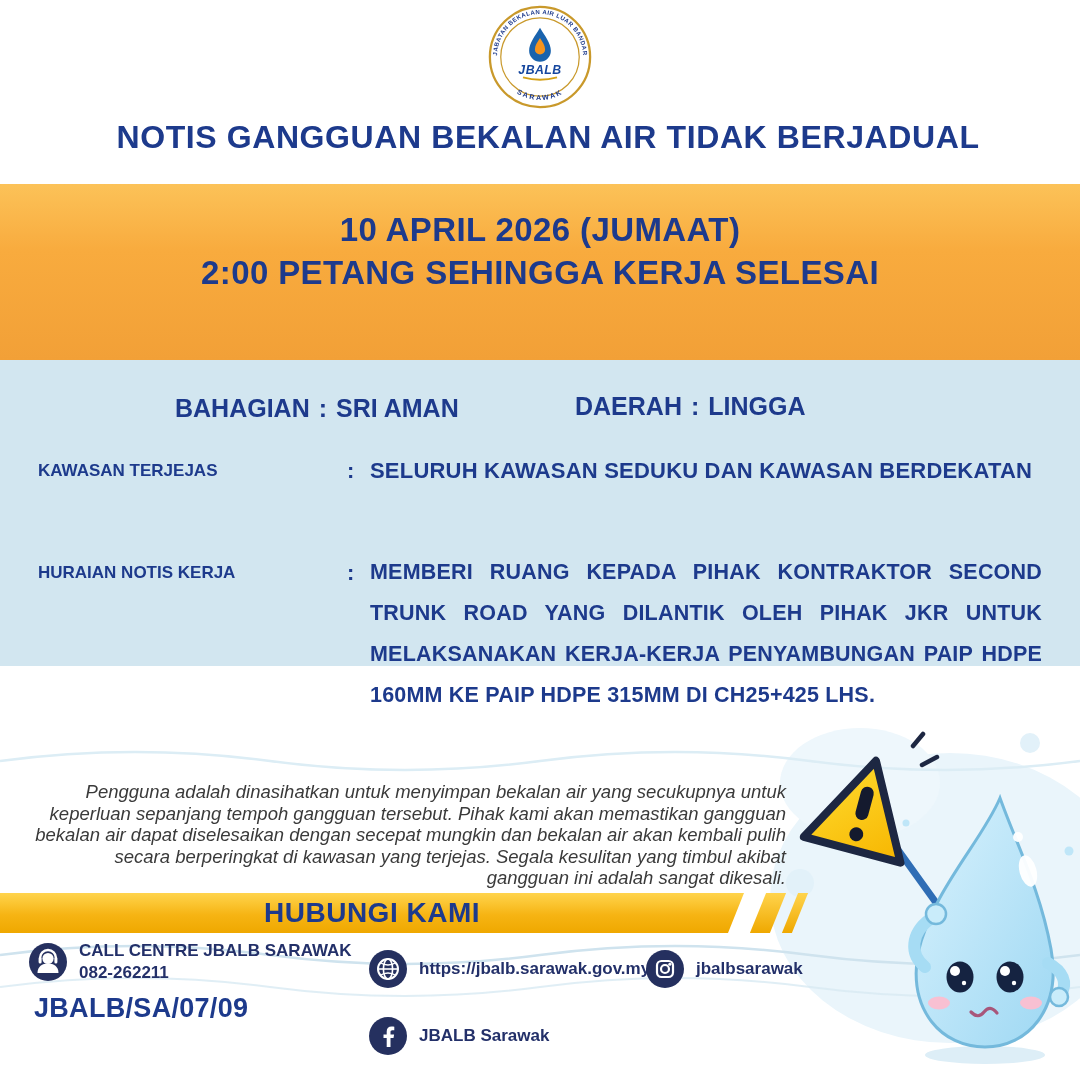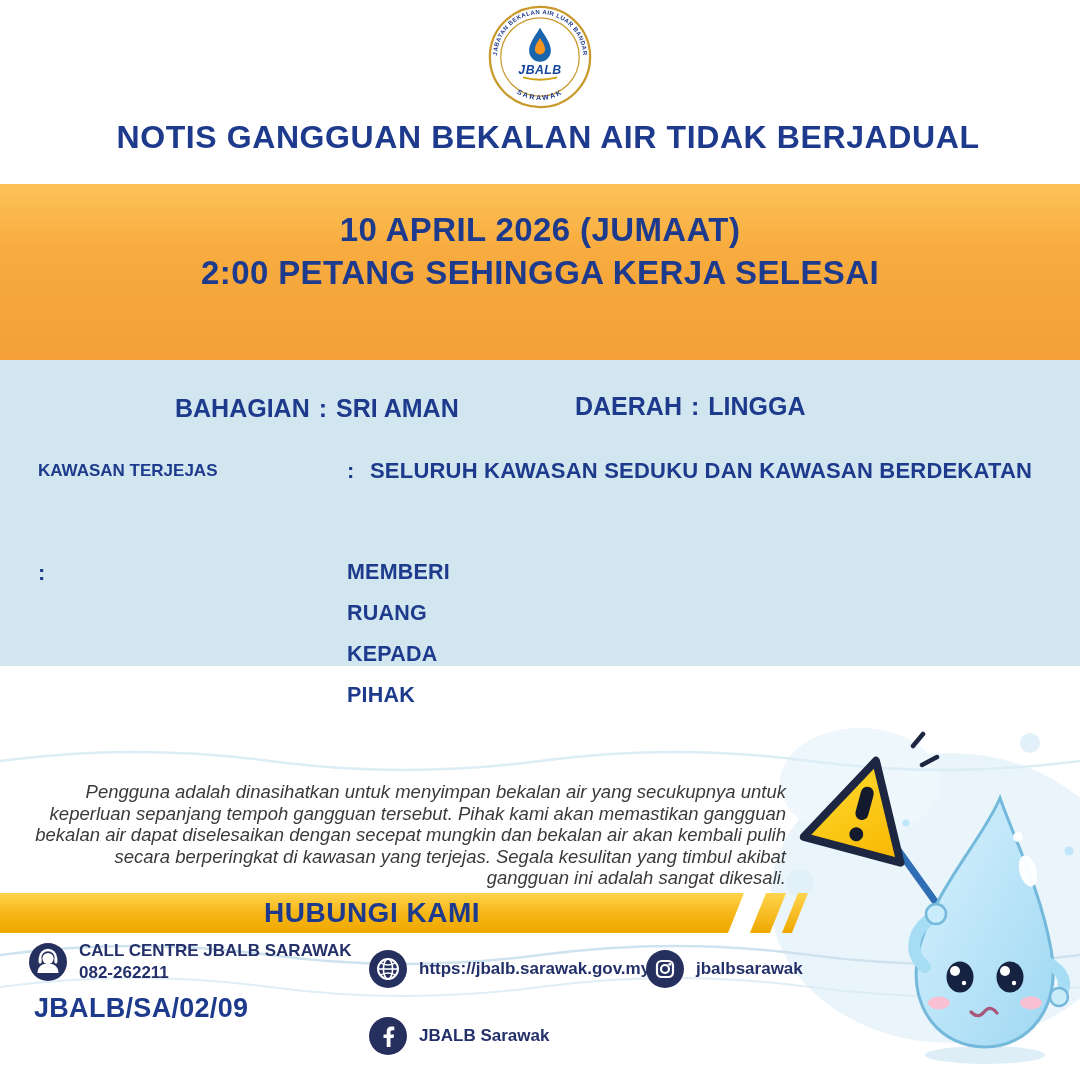--- a/index.html
+++ b/index.html
@@ -99,20 +99,21 @@
     <div class="bahagian"><span>BAHAGIAN</span><span class="sep">:</span><span>SRI AMAN</span></div>
     <div class="daerah"><span>DAERAH</span><span class="sep">:</span><span>LINGGA</span></div>
 
     <div class="info-row kawasan">
       <div class="ilabel">KAWASAN TERJEJAS</div>
       <div class="icolon">:</div>
       <div class="ivalue">SELURUH KAWASAN SEDUKU DAN KAWASAN BERDEKATAN</div>
     </div>
 
     <div class="info-row huraian">
+      <div class="ilabel">HURAIAN NOTIS KERJA</div>
       <div class="icolon">:</div>
       <p class="ivalue">MEMBERI RUANG KEPADA PIHAK KONTRAKTOR SECOND TRUNK ROAD YANG DILANTIK OLEH PIHAK JKR UNTUK MELAKSANAKAN KERJA-KERJA PENYAMBUNGAN PAIP HDPE 160MM KE PAIP HDPE 315MM DI CH25+425 LHS.</p>
     </div>
   </section>
 
   <section class="bottom">
 
     <svg class="bottom-bg" viewBox="0 0 1080 368">
       <ellipse cx="950" cy="195" rx="180" ry="145" fill="#eaf5fb"></ellipse>
       <ellipse cx="860" cy="80" rx="80" ry="55" fill="#eef7fc"></ellipse>
@@ -168,21 +169,21 @@
     </div>
 
     <div class="contact fb">
       <svg class="cicon" viewBox="0 0 40 40">
         <circle cx="20" cy="20" r="19" fill="#25305f"></circle>
         <path d="M 22.5 31 v -9 h 3 l 0.6 -3.6 h -3.6 v -2.3 c 0 -1.1 0.5 -1.8 1.9 -1.8 h 1.9 V 10.7 c -0.6 -0.1 -1.7 -0.2 -2.8 -0.2 c -2.9 0 -4.8 1.7 -4.8 4.9 v 3 h -3.2 v 3.6 h 3.2 v 9 z" fill="#ffffff"></path>
       </svg>
       <span class="cbold">JBALB Sarawak</span>
     </div>
 
-    <div class="ref"><span class="ref-brand">JBALB</span><span class="ref-rest">/SA/02/09</span></div>
+    <div class="ref"><span class="ref-brand">JBALB</span><span class="ref-rest">/SA/07/09</span></div>
 
     <svg class="mascot" viewBox="0 0 310 338">
       <defs>
         <linearGradient id="signGrad" x1="0" y1="0" x2="1" y2="1">
           <stop offset="0" stop-color="#ffdf33"></stop>
             <stop offset="1" stop-color="#f7b500"></stop>
         </linearGradient>
         <linearGradient id="dropGrad" x1="0" y1="0" x2="1" y2="1">
           <stop offset="0" stop-color="#d9f2fd"></stop>
             <stop offset="1" stop-color="#9ed8f3"></stop>

